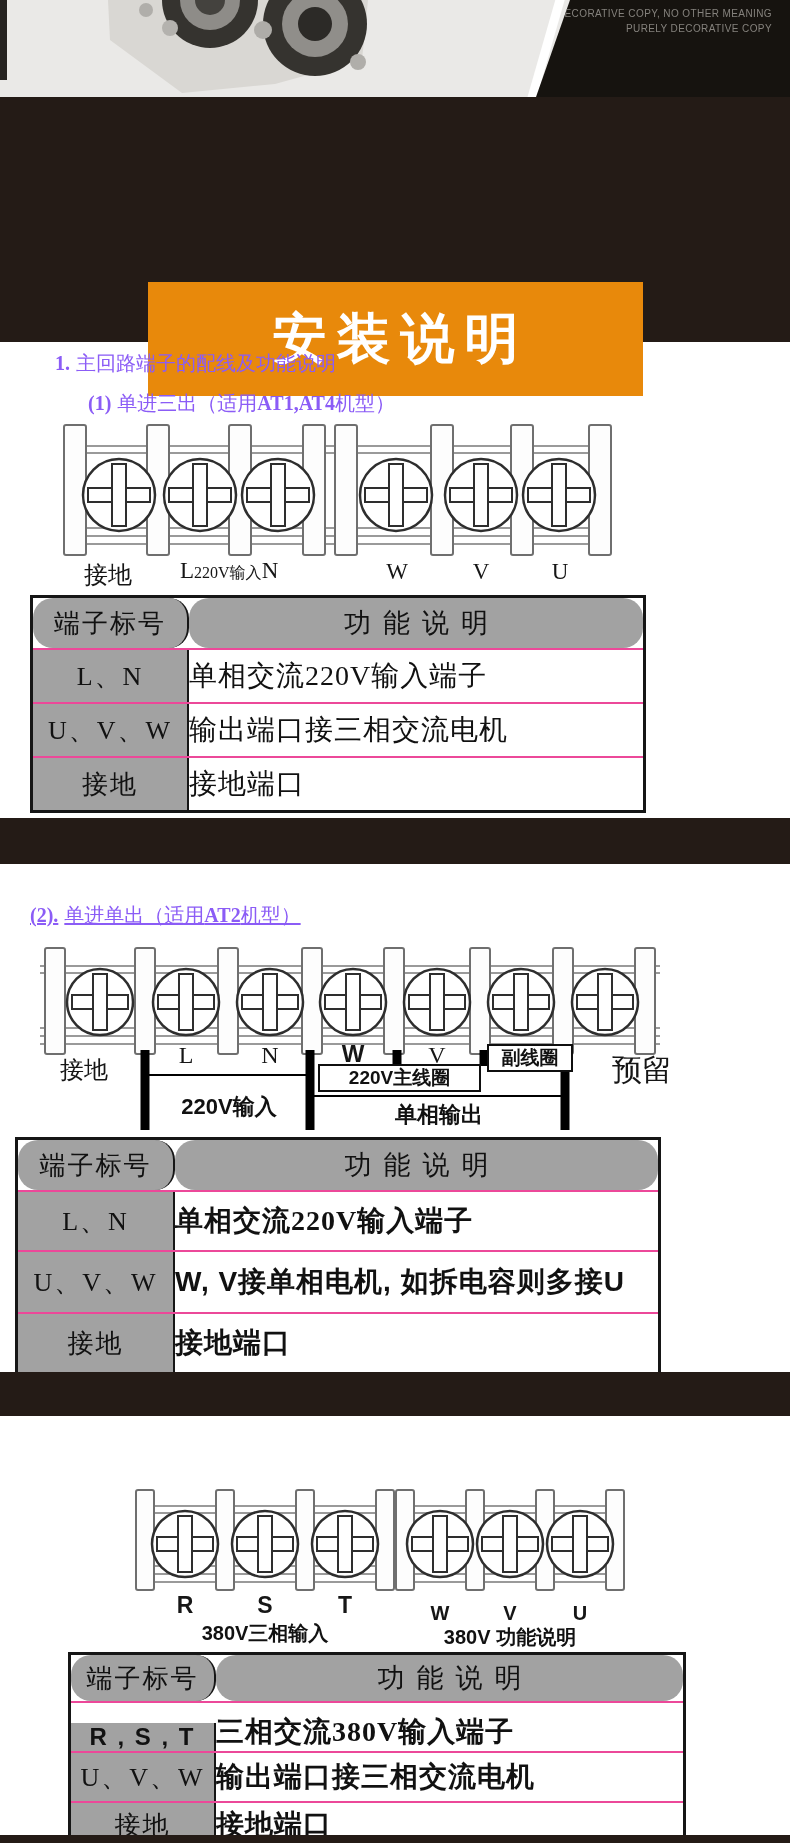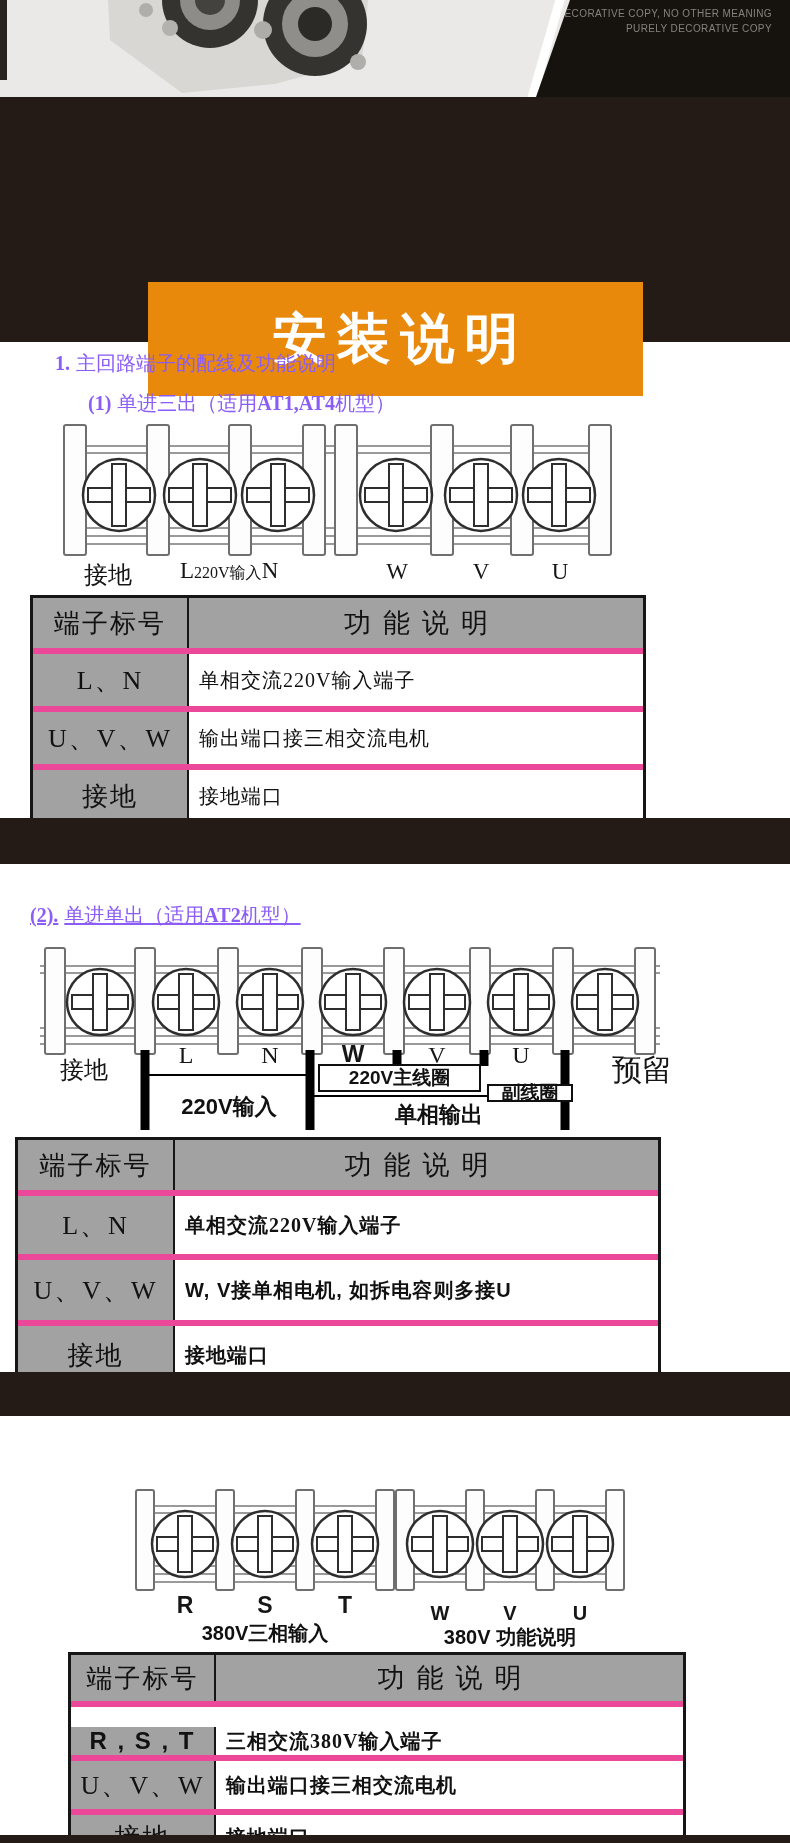--- a/index.html
+++ b/index.html
@@ -33,27 +33,27 @@
   .lbl{font-size:23px;white-space:nowrap;color:#161616;}
   .ctr{transform:translateX(-50%);}
   .small{font-size:16px;}
   .sans{font-family:"Liberation Sans","DejaVu Sans",sans-serif;font-weight:bold;}
   .coilbox{border:2px solid #0f0f0f;background:#fff;display:flex;align-items:center;justify-content:center;
            font-family:"Liberation Sans","DejaVu Sans",sans-serif;font-weight:bold;font-size:19px;box-sizing:border-box;}
   .wirecap{font-family:"Liberation Sans","DejaVu Sans",sans-serif;font-weight:bold;font-size:22px;text-align:center;}
 
   
   .tbl{position:absolute;border:3px solid #161616;background:#fff;--lw:156px;}
-  .tr{display:flex;border-top:6px solid #ec4899;}
+  .tr{display:flex;border-top:2px solid #ec4899;}
   .tr:first-child{border-top:none;}
   .tc{display:flex;align-items:center;box-sizing:border-box;}
   .tc.l{width:var(--lw);background:#a2a2a2;justify-content:center;border-right:2px solid #161616;
         font-size:26px;letter-spacing:2px;}
-  .tc.r{flex:1;padding-left:10px;font-size:20px;letter-spacing:1px;white-space:nowrap;overflow:hidden;}
-  .tr.th .tc{background:#a2a2a2;}
+  .tc.r{flex:1;font-size:28px;letter-spacing:1px;white-space:nowrap;overflow:hidden;}
+  .tr.th .tc{background:#a2a2a2;border-radius:20px;}
   .tr.th .tc.r{justify-content:center;padding-left:0;font-size:27px;letter-spacing:12px;text-indent:12px;}
   .tbl.bold .tc.r{font-weight:bold;}
   .tightsans{font-family:"Liberation Sans","DejaVu Sans",sans-serif;letter-spacing:-.5px;font-size:27px;}
 </style>
 </head>
 <body>
 
 <div class="page">
 
   <div class="abs hero">
@@ -202,21 +202,21 @@
 
   <span class="abs lbl" style="left:60px;top:1054px;font-size:24px;">接地</span>
   <span class="abs lbl ctr" style="left:186px;top:1042px;font-size:24px;">L</span>
   <span class="abs lbl ctr" style="left:270px;top:1042px;font-size:24px;">N</span>
   <span class="abs lbl ctr sans" style="left:353px;top:1040px;font-size:24px;">W</span>
   <span class="abs lbl ctr" style="left:437px;top:1042px;font-size:24px;">V</span>
   <span class="abs lbl ctr" style="left:521px;top:1042px;font-size:24px;">U</span>
   <span class="abs lbl" style="left:612px;top:1050px;font-size:30px;">预留</span>
 
   <div class="abs coilbox" style="left:318px;top:1064px;width:163px;height:28px;">220V主线圈</div>
-  <div class="abs coilbox" style="left:487px;top:1084px;width:86px;height:18px;">副线圈</div>
+  <div class="abs coilbox" style="left:487px;top:1044px;width:86px;height:28px;">副线圈</div>
   <div class="abs wirecap" style="left:150px;top:1092px;width:158px;">220V输入</div>
   <div class="abs wirecap" style="left:320px;top:1100px;width:238px;">单相输出</div>
 
   <div class="tbl bold" style="left:15px;top:1137px;width:640px;--lw:157px;">
     <div class="tr th" style="height:50px;">
       <div class="tc l">端子标号</div>
       <div class="tc r" style="font-weight:normal;">功能说明</div>
     </div>
     <div class="tr" style="height:58px;">
       <div class="tc l">L、N</div>

